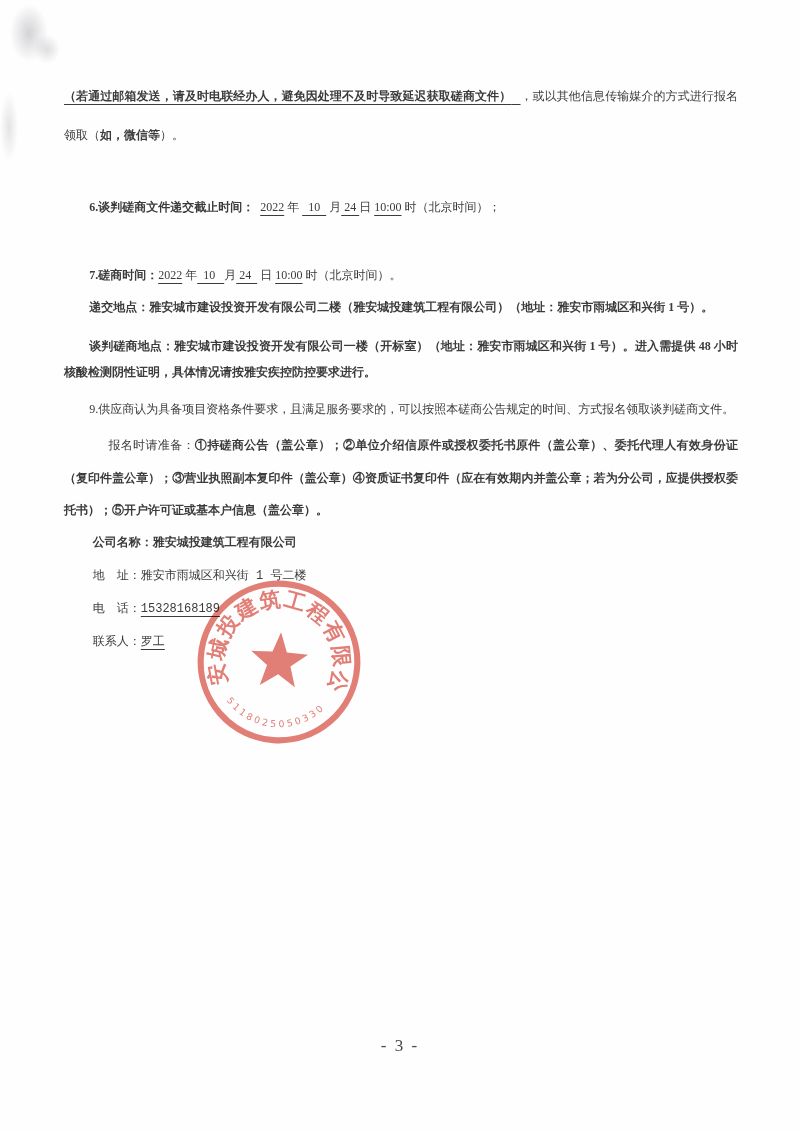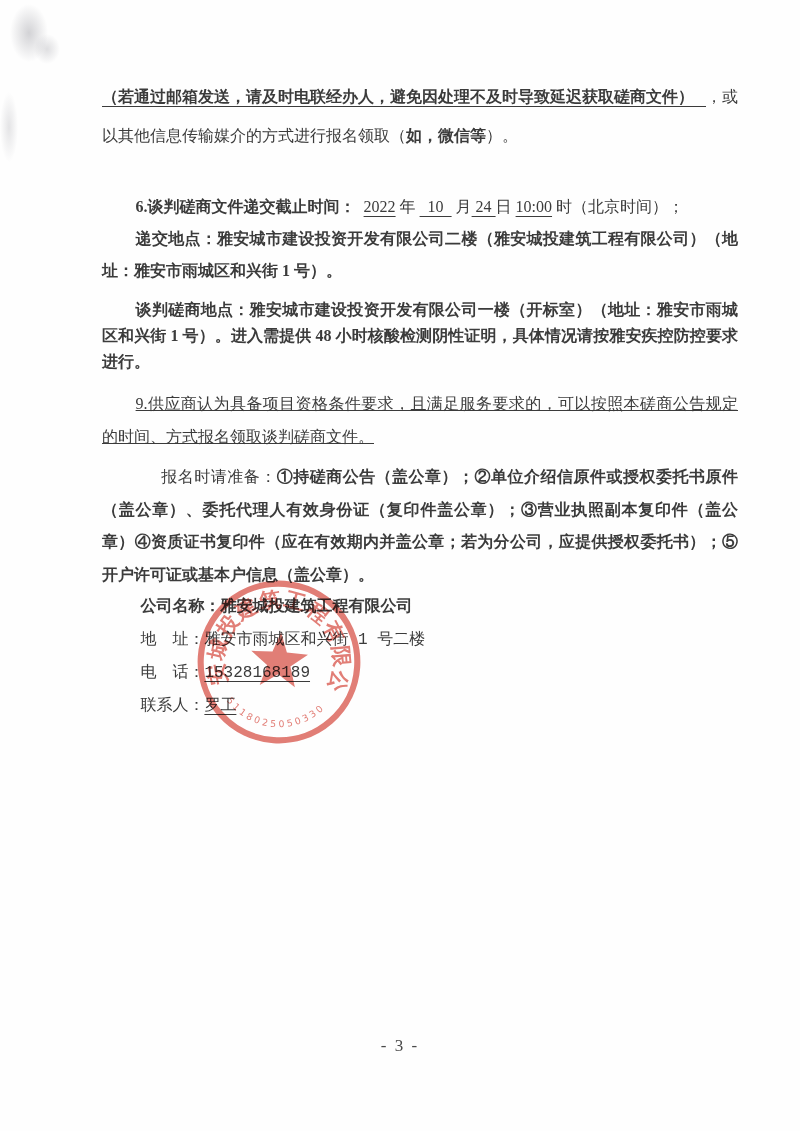--- a/index.html
+++ b/index.html
@@ -4,32 +4,32 @@
 <style>
   html,body { margin:0; padding:0; background:#ffffff; }
   .page {
     position:relative; width:800px; height:1131px; margin:0 auto;
     background:#fefefe; overflow:hidden;
     font-family:"Liberation Serif","DejaVu Serif",serif;
     color:#3b3b3b;
   }
   .doc {
     position:absolute; left:0; top:0; width:800px;
-    padding:77px 62px 0 102px; box-sizing:border-box;
-    font-size:16px; text-align:justify;
+    padding:77px 62px 0 64px; box-sizing:border-box;
+    font-size:12px; text-align:justify;
   }
   .para { margin:0; }
   .para span { white-space:pre-wrap; }
   .b { font-weight:bold; }
   .u { text-decoration:underline; text-underline-offset:4px; text-decoration-thickness:1.3px; }
   .p-intro  { line-height:39px; margin-bottom:6px; }
   .p-item   { line-height:32px; text-indent:2.1em;margin-top:36px; }
   .p-addr   { line-height:32px; text-indent:2.1em; }
   .p-addr2  { line-height:26px; text-indent:2.1em; margin-top:10px; }
-  .p-nine   { line-height:33px; text-indent:2.1em; margin-top:12px;text-decoration:underline; }
+  .p-nine   { line-height:24px; text-indent:2.1em; margin-top:12px; }
   .p-prep   { line-height:32.5px; text-indent:3.7em; margin-top:8px; }
   .p-chead  { line-height:33px; text-indent:2.4em; }
   .p-contact{ line-height:33px; text-indent:2.4em;font-family:Liberation Mono, monospace; }
   .page-number {
     position:absolute; left:0; top:1036px; width:100%;
     text-align:center; font-size:17px; letter-spacing:2px; color:#4a4a4a;
   }
   .stamp {
     position:absolute; left:191px; top:574px; width:176px; height:176px;
     color:#dd655c; opacity:0.84; mix-blend-mode:multiply;
@@ -53,20 +53,21 @@
 
 <div class="page">
 
   <div class="artifact a1"></div>
   <div class="artifact a2"></div>
   <div class="artifact a3"></div>
 
   <div class="doc">
       <p class="para p-intro"><span class="b u">（若通过邮箱发送，请及时电联经办人，避免因处理不及时导致延迟获取磋商文件）</span><span class="u">   </span><span>，或以其他信息传输媒介的方式进行报名领取（</span><span class="b">如，微信等</span><span>）。</span></p>
       <p class="para p-item"><span class="b">6.谈判磋商文件递交截止时间：</span><span>  </span><span class="u">2022</span><span> 年 </span><span class="u">  10  </span><span> 月</span><span class="u"> 24 </span><span>日 </span><span class="u">10:00</span><span> 时（北京时间）；</span></p>
+      <p class="para p-item"><span class="b">7.磋商时间：</span><span class="u">2022</span><span> 年</span><span class="u">  10   </span><span>月</span><span class="u"> 24  </span><span> 日 </span><span class="u">10:00</span><span> 时（北京时间）。</span></p>
       <p class="para p-addr"><span class="b">递交地点：雅安城市建设投资开发有限公司二楼（雅安城投建筑工程有限公司）（地址：雅安市雨城区和兴街 1 号）。</span></p>
       <p class="para p-addr2"><span class="b">谈判磋商地点：雅安城市建设投资开发有限公司一楼（开标室）（地址：雅安市雨城区和兴街 1 号）。进入需提供 48 小时核酸检测阴性证明，具体情况请按雅安疾控防控要求进行。</span></p>
       <p class="para p-nine"><span>9.供应商认为具备项目资格条件要求，且满足服务要求的，可以按照本磋商公告规定的时间、方式报名领取谈判磋商文件。</span></p>
       <p class="para p-prep"><span>报名时请准备：</span><span class="b">①持磋商公告（盖公章）；②单位介绍信原件或授权委托书原件（盖公章）、委托代理人有效身份证（复印件盖公章）；③营业执照副本复印件（盖公章）④资质证书复印件（应在有效期内并盖公章；若为分公司，应提供授权委托书）；⑤开户许可证或基本户信息（盖公章）。</span></p>
       <p class="para p-contact"><span class="b">公司名称：雅安城投建筑工程有限公司</span></p>
       <p class="para p-contact"><span>地　址：雅安市雨城区和兴街 1 号二楼</span></p>
       <p class="para p-contact"><span>电　话：</span><span class="u">15328168189</span></p>
       <p class="para p-contact"><span>联系人：</span><span class="u">罗工</span></p>
     </div>
 

